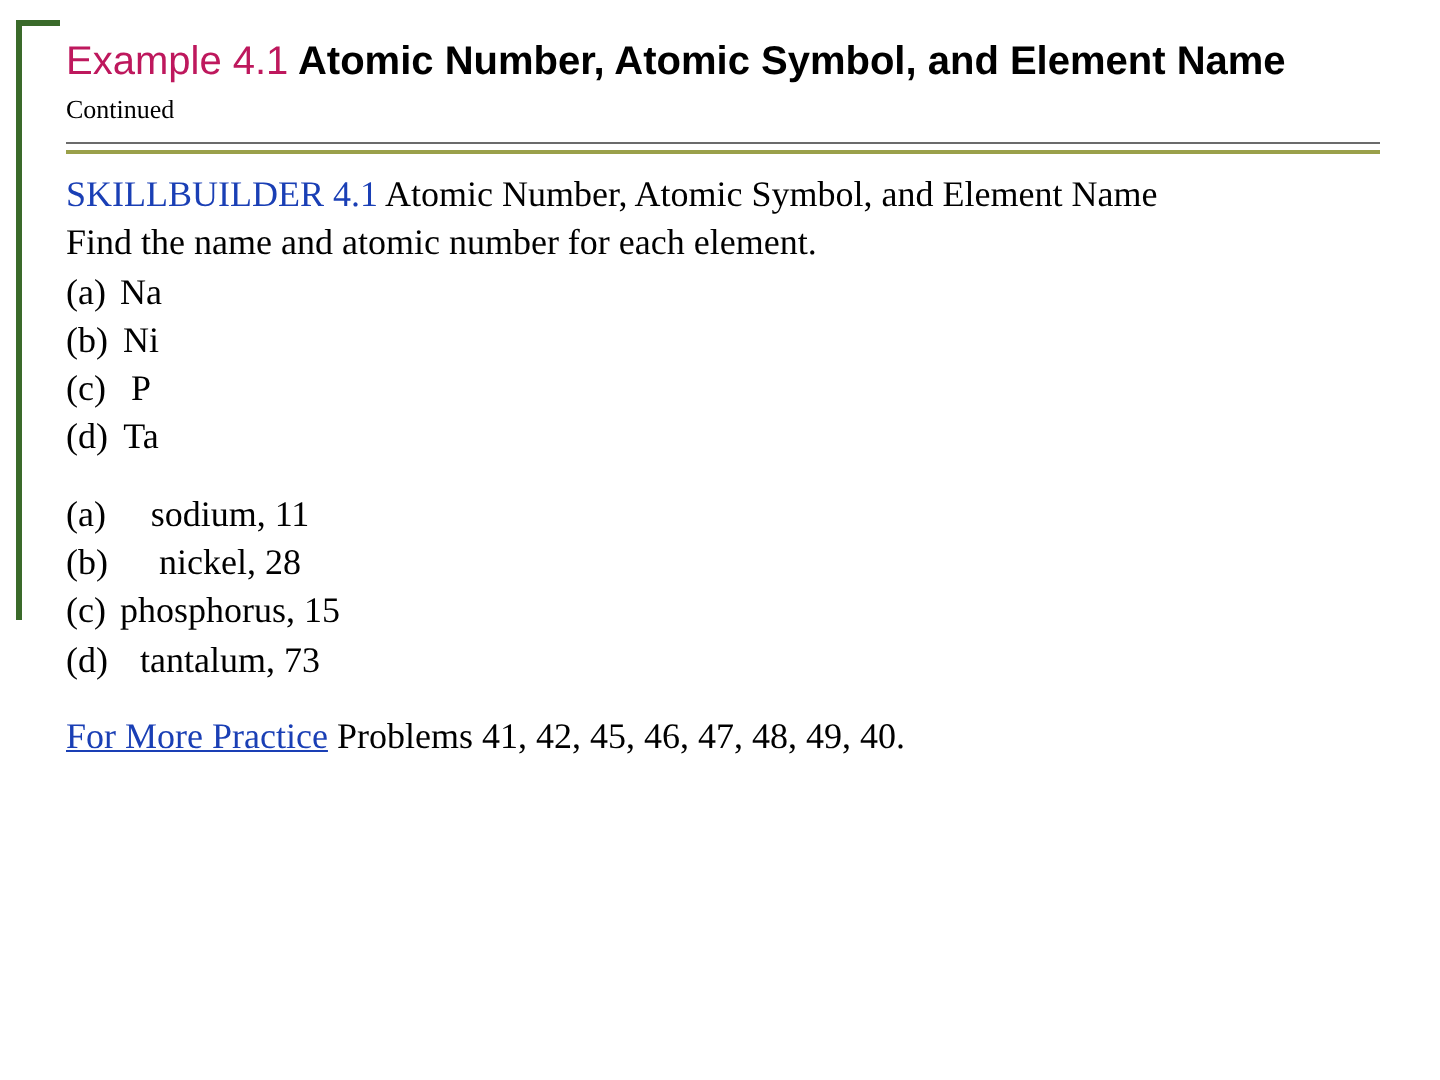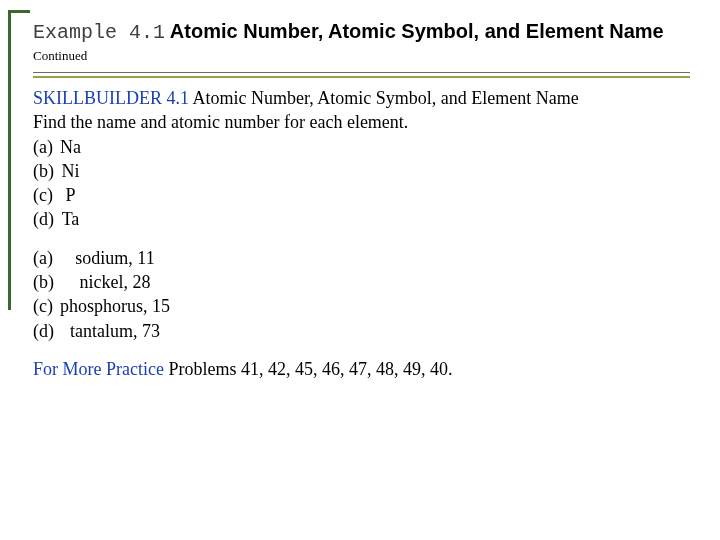--- a/index.html
+++ b/index.html
@@ -34,23 +34,22 @@
     right: 30px;
   }
   .title {
     font-family: Arial, Helvetica, sans-serif;
     font-size: 20px;
     color: #000;
     font-weight: bold;
     margin-bottom: 4px;
   }
   .title .ex-label {
-    color: #404040;
+    color: #be185d;
     font-weight: normal;
-    font-family: Liberation Mono, monospace;
   }
   .continued {
     font-size: 13px;
     margin-bottom: 8px;
   }
   .hr-group {
     margin-bottom: 8px;
   }
   .hr1 {
     height: 1px;
@@ -74,20 +73,21 @@
   .answers-block {
     margin-top: 14px;
   }
   .answers-label {
     font-style: italic;
   }
   .more-block {
     margin-top: 14px;
   }
   .more-label {
+    text-decoration: underline;
     color: #1a3fb5;
     margin-top: 24px;
   }
   .list {
     display: table;
   }
   .row {
     display: table-row;
   }
   .cell-l {

